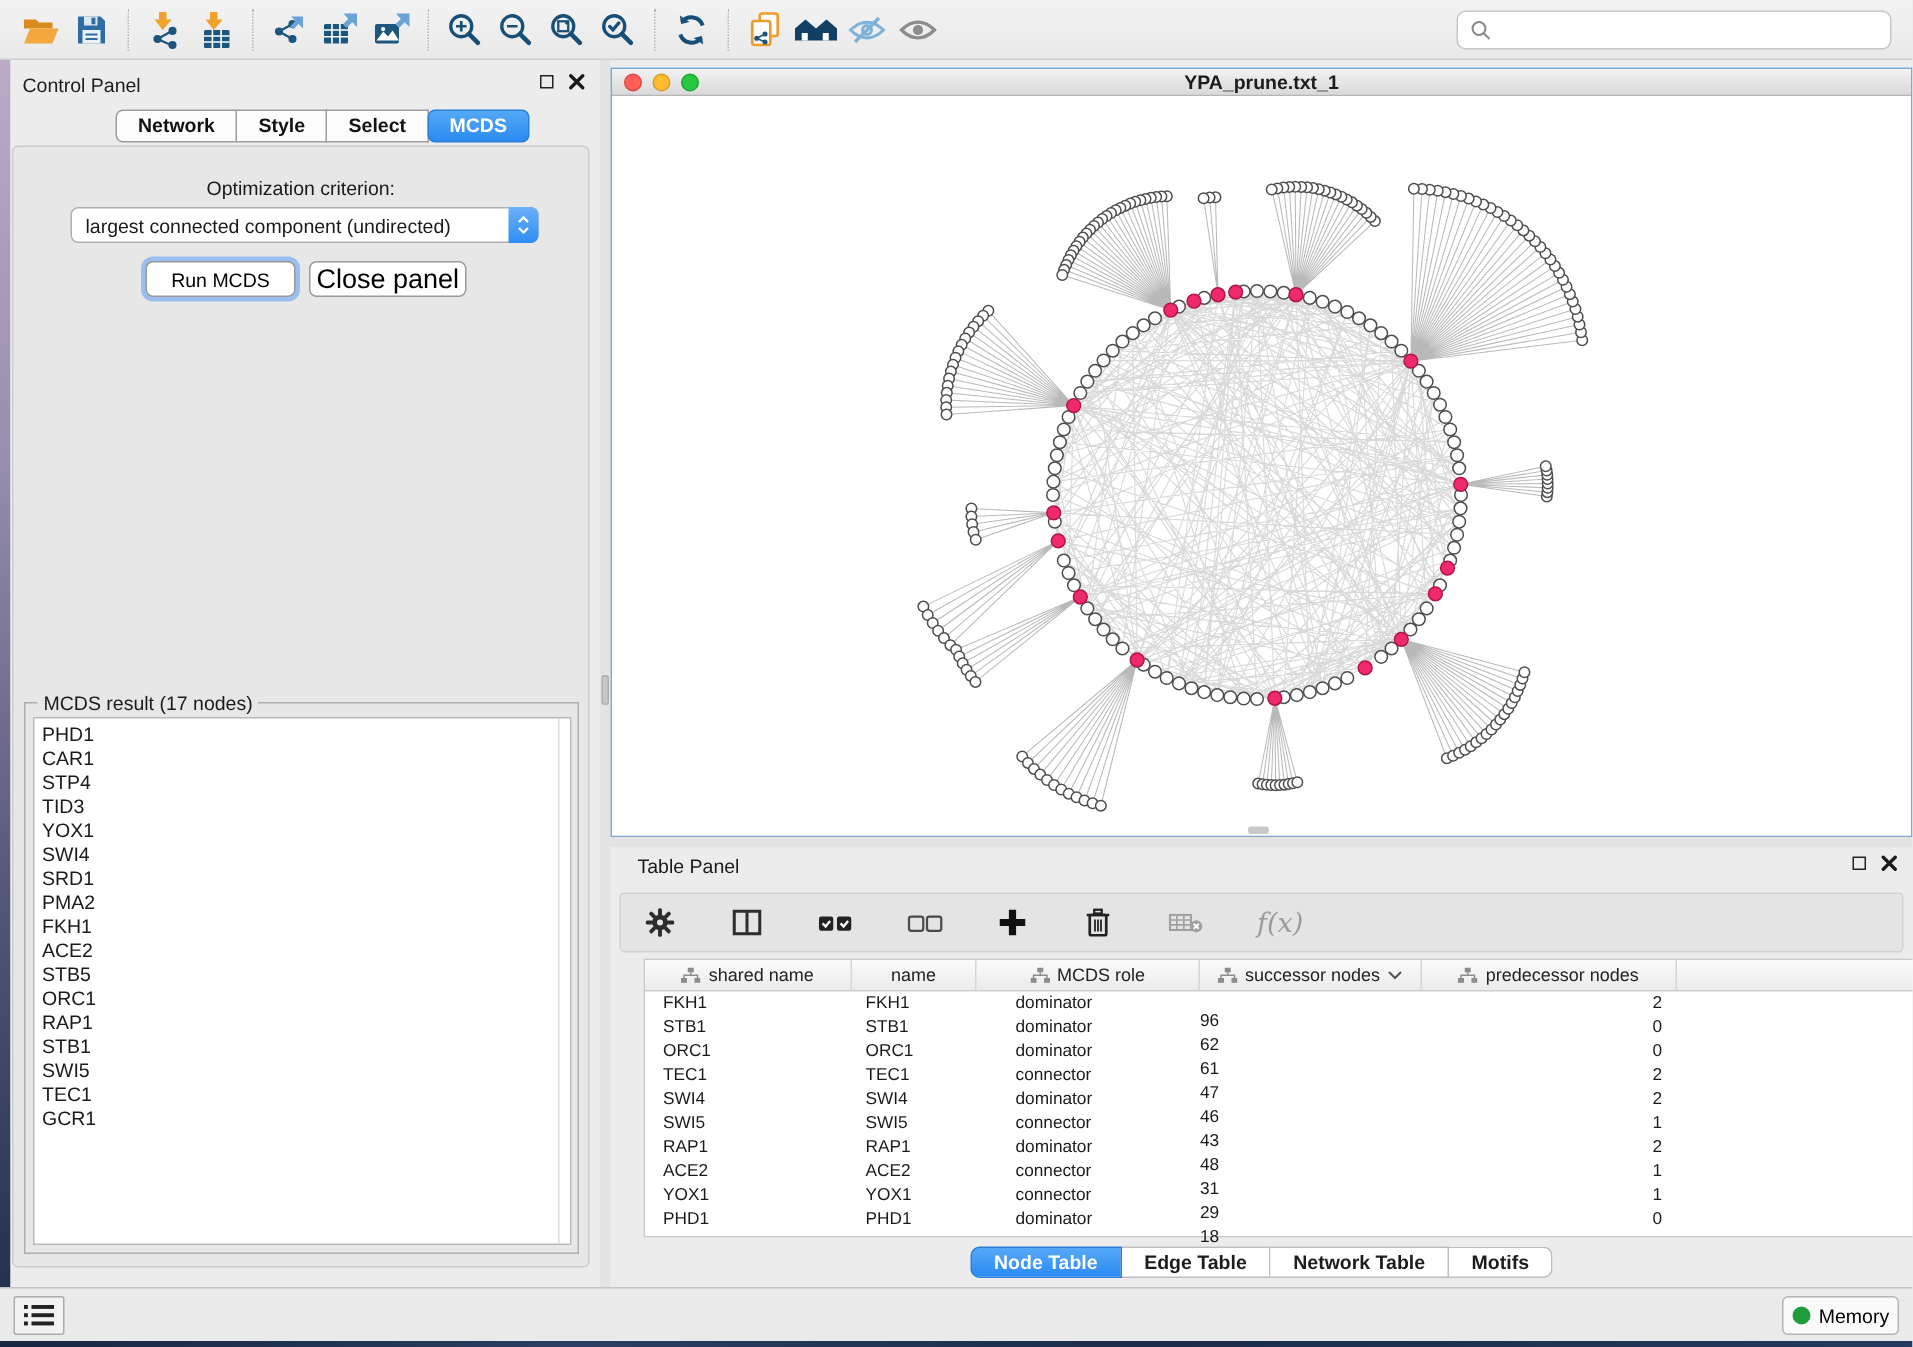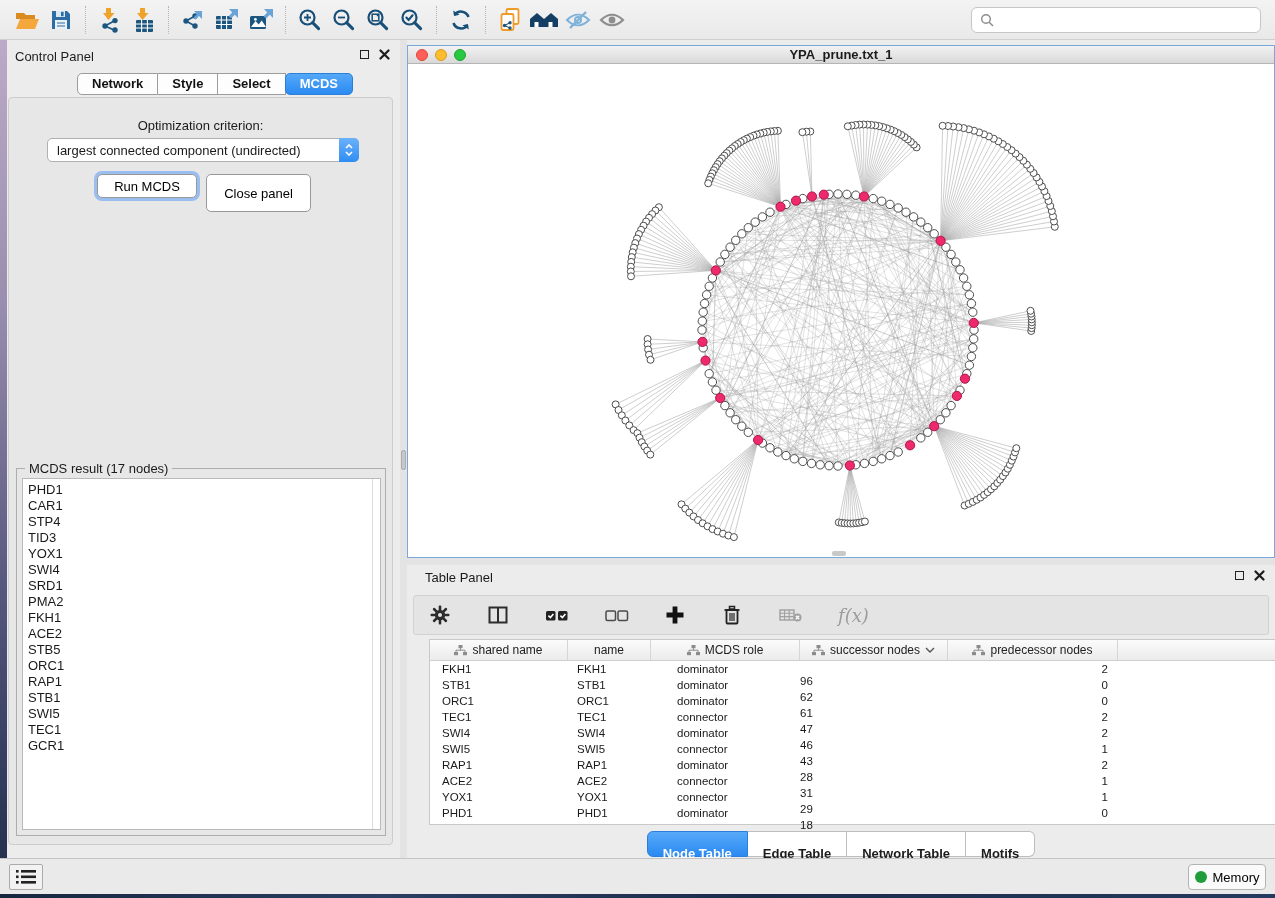--- a/index.html
+++ b/index.html
@@ -28,21 +28,21 @@
   .cp-tab { padding:0 14px; border:1px solid #9c9c9c; border-left:none; background:#fdfdfd; font-weight:bold; font-size:13px; line-height:20px; color:#111; }
   .cp-tab:first-child { border-left:1px solid #9c9c9c; border-radius:5px 0 0 5px; }
   .cp-tab.active { background:linear-gradient(#55a8f8,#2b8bf2); color:#fff; border:1px solid #2b7fd8; border-radius:5px; margin-left:-1px; }
   #cp-content { position:absolute; left:1px; top:57px; width:385px; height:748px; background:#e7e7e7; border:1px solid #cccccc; border-radius:4px; }
   #opt-label { position:absolute; left:0; right:0; top:20px; text-align:center; font-size:13px; }
   #opt-select { position:absolute; left:38px; top:40px; width:312px; height:24px; background:#fff; border:1px solid #b0b0b0; border-radius:5px; display:flex; align-items:center; }
   #opt-select .val { flex:1; padding-left:9px; font-size:13px; white-space:nowrap; }
   .stepper { width:20px; height:24px; margin-right:-1px; background:linear-gradient(#6cb1f9,#2f8df3); border-radius:0 5px 5px 0; display:flex; flex-direction:column; align-items:center; justify-content:center; gap:2px; }
   .stepper svg { display:block; }
   #run-btn { position:absolute; left:88px; top:76px; width:100px; height:24px; background:#fff; border:1px solid #999; border-radius:5px; font-size:13px; box-shadow:0 0 0 3px rgba(92,156,250,.55); }
-  #closepanel-btn { position:absolute; left:197px; top:76px; width:105px; height:38px; background:#fff; border:1px solid #999; border-radius:5px; font-size:13px; }
+  #closepanel-btn { position:absolute; left:197px; top:76px; width:105px; height:24px; background:#fff; border:1px solid #999; border-radius:5px; font-size:18px; }
   #mcds-group { position:absolute; left:7px; top:370px; width:370px; height:368px; border:1px solid #adadad; }
   #mcds-legend { position:absolute; left:8px; top:-8px; background:#e7e7e7; padding:0 4px; font-size:13px; }
   #mcds-list { position:absolute; left:5px; top:9px; width:359px; height:352px; background:#fff; border:1px solid #b9b9b9; overflow:hidden; padding:3px 0 0 5px; }
   .mcds-item { font-size:13px; line-height:16px; }
   #mcds-scroll { position:absolute; right:12px; top:10px; width:1px; height:350px; background:#dcdcdc; }
 
   
   #v-divider { left:400px; top:40px; width:7px; height:818px; background:#e3e3e3; }
   #v-handle { position:absolute; left:1px; top:410px; width:5px; height:20px; background:#c7c7c7; border:1px solid #aeaeae; border-radius:2px; }
 
@@ -70,21 +70,21 @@
   #tbl { position:absolute; left:22px; top:74px; width:862px; height:186px; background:#fff; border:1px solid #c9c9c9; }
   #tbl-head { display:flex; height:21px; background:linear-gradient(#fbfbfb,#ebebeb); border-bottom:1px solid #cfcfcf; font-size:12px; color:#222; }
   .hcell { display:flex; align-items:center; justify-content:center; gap:5px; border-right:1px solid #d6d6d6; overflow:hidden; }
   .hc1{width:138px;} .hc2{width:83px;} .hc3{width:149px;text-align:center;} .hc4{width:148px;} .hc5{width:170px;} .hcf{flex:1; border-right:none;}
   .trow { display:flex; height:16px; font-size:11.5px; align-items:center; }
   .tc { overflow:hidden; white-space:nowrap; }
   .tc1{width:138px; padding-left:12px;} .tc2{width:83px; padding-left:9px;} .tc3{width:149px; padding-left:26px;}
   .tc4{width:148px; text-align:left; padding-right:13px;margin-top:24px;} .tc5{width:170px; text-align:right; padding-right:10px;}
   #tbl-vscroll { position:absolute; right:2px; top:26px; width:9px; height:70px; background:#b9b9b9; border-radius:5px; }
   #tp-tabs { position:absolute; left:0; right:0; top:266px; display:flex; justify-content:center; }
-  .seg { height:21px; line-height:19px; padding:12px 15px; background:#fff; border:1px solid #bdbdbd; border-left:none; font-size:13px; font-weight:bold; color:#1c1c1c; }
+  .seg { height:21px; line-height:19px; padding:0 15px; background:#fff; border:1px solid #bdbdbd; border-left:none; font-size:13px; font-weight:bold; color:#1c1c1c; }
   .seg:first-child { border-left:1px solid #bdbdbd; border-radius:6px 0 0 6px; }
   .seg:last-child { border-radius:0 6px 6px 0; }
   .seg.active { background:linear-gradient(#57a9f8,#2a8af2); color:#fff; border-color:#2b7fd8; }
 
   
   #status-bar { left:0; top:858px; width:1275px; height:36px; background:#eaeaea; border-top:1px solid #c4c4c4; }
   #list-btn { position:absolute; left:9px; top:5px; width:34px; height:26px; background:#f2f2f2; border:1px solid #ababab; border-radius:2px; display:flex; align-items:center; justify-content:center; }
   #memory-btn { position:absolute; right:9px; top:5px; width:78px; height:26px; background:#fafafa; border:1px solid #b4b4b4; border-radius:4px; display:flex; align-items:center; justify-content:center; gap:6px; font-size:13px; }
   #memory-dot { width:12px; height:12px; border-radius:50%; background:#1f9d3a; }
 </style>
@@ -740,21 +740,21 @@
           <span class="tc tc2">SWI5</span>
           <span class="tc tc3">connector</span>
           <span class="tc tc4">43</span>
           <span class="tc tc5">1</span>
         </div>
 
         <div class="trow">
           <span class="tc tc1">RAP1</span>
           <span class="tc tc2">RAP1</span>
           <span class="tc tc3">dominator</span>
-          <span class="tc tc4">28</span>
+          <span class="tc tc4">48</span>
           <span class="tc tc5">2</span>
         </div>
 
         <div class="trow">
           <span class="tc tc1">ACE2</span>
           <span class="tc tc2">ACE2</span>
           <span class="tc tc3">connector</span>
           <span class="tc tc4">31</span>
           <span class="tc tc5">1</span>
         </div>

